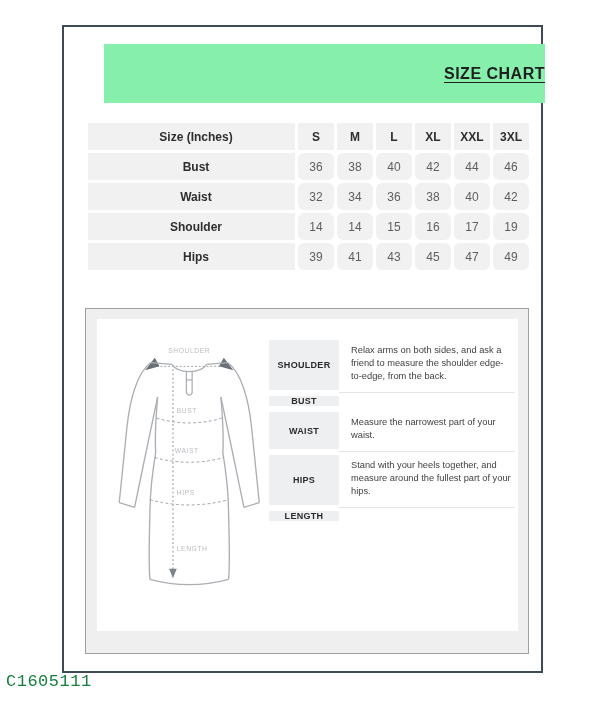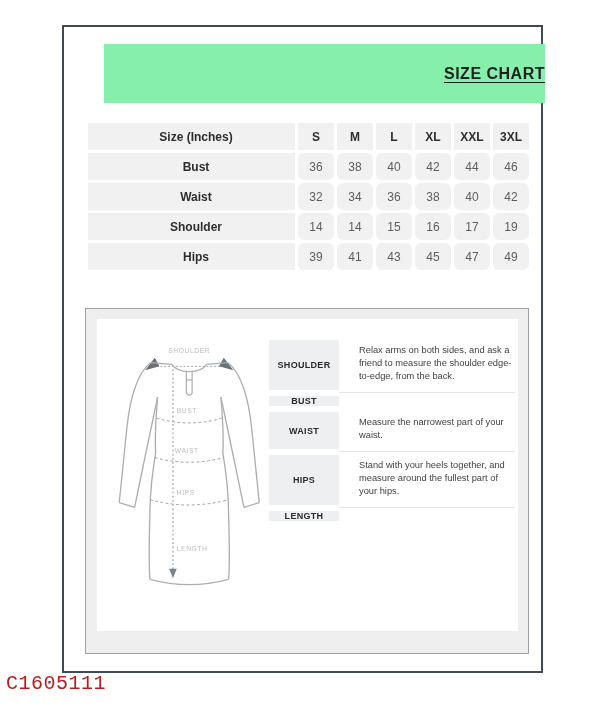--- a/index.html
+++ b/index.html
@@ -127,43 +127,43 @@
     display: flex;
     align-items: center;
     justify-content: center;
     font-size: 9px;
     font-weight: bold;
     color: #2b2b2b;
     letter-spacing: 0.3px;
   }
   .def-desc {
     flex: 1;
-    padding: 7px 2px 9px 20px;
+    padding: 7px 2px 9px 12px;
     font-size: 9.3px;
     line-height: 13px;
     color: #3f3f3f;
   }
   .def-row:not(:last-child) .def-desc {
     border-bottom: 1px solid #e6e6e6;
   }
   
   .sketch-label {
     font-family: "Liberation Sans", sans-serif;
     font-size: 7px;
     letter-spacing: 0.6px;
     fill: #b9bcc0;
   }
   
   .product-code {
     position: absolute;
     left: 6px;
     top: 672px;
     font-family: "Liberation Mono", monospace;
-    font-size: 20px;
-    color: #b91c1c;
+    font-size: 17px;
+    color: #15803d;
     letter-spacing: 0.5px;
   }
 </style>
 </head>
 <body>
 
 <div class="canvas">
 
   <div class="frame">
 

